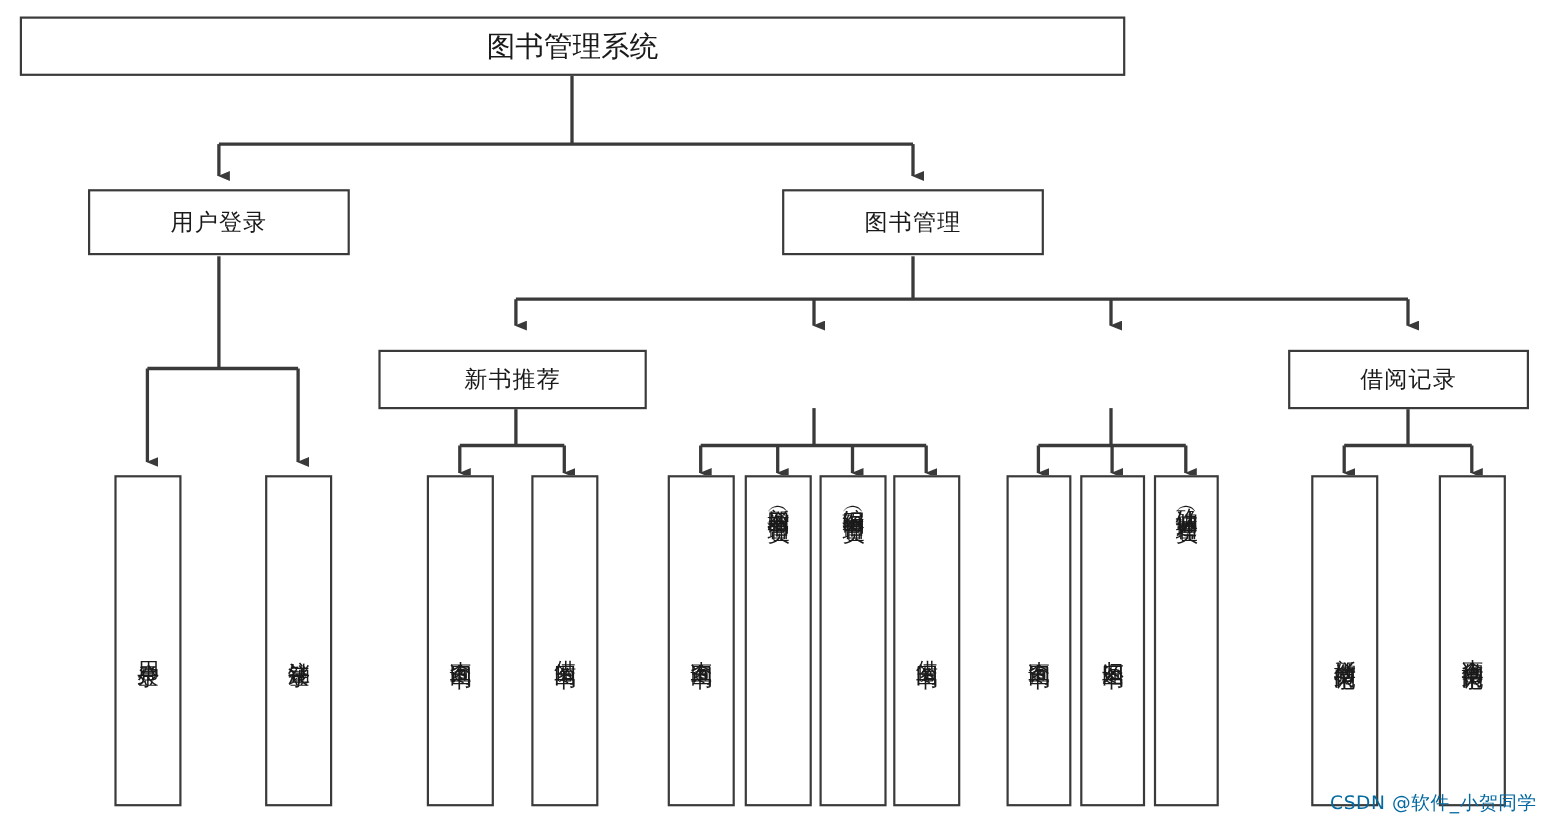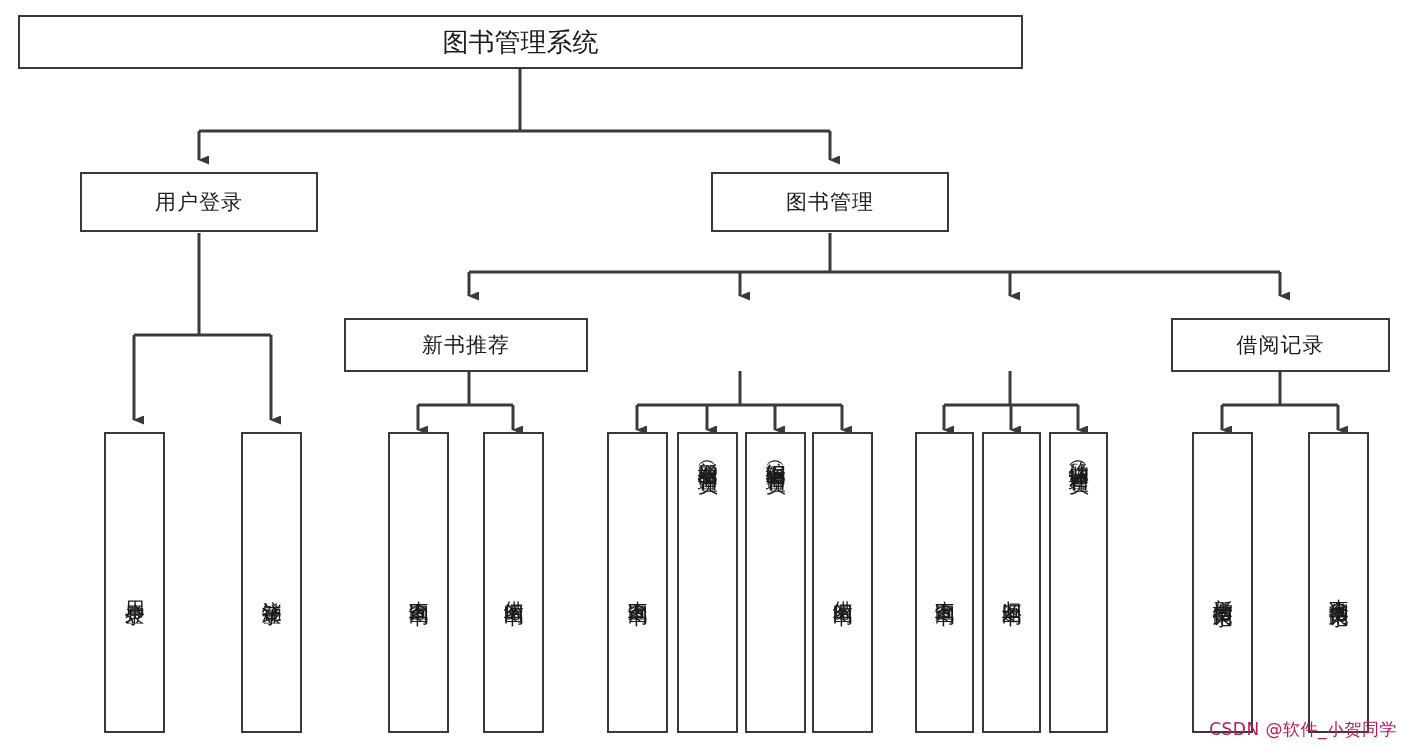--- a/index.html
+++ b/index.html
@@ -58,21 +58,21 @@
   }
   .vlabel.centered {
     margin-top: auto;
     margin-bottom: auto;
   }
   #watermark {
     position: absolute;
     right: 8px;
     bottom: 6px;
     font-size: 17px;
-    color: #be185d;
+    color: #0369a1;
     letter-spacing: 0.5px;
     white-space: nowrap;
     pointer-events: none;
   }
 </style>
 </head>
 <body>
 
 <div id="diagram-root">
 

